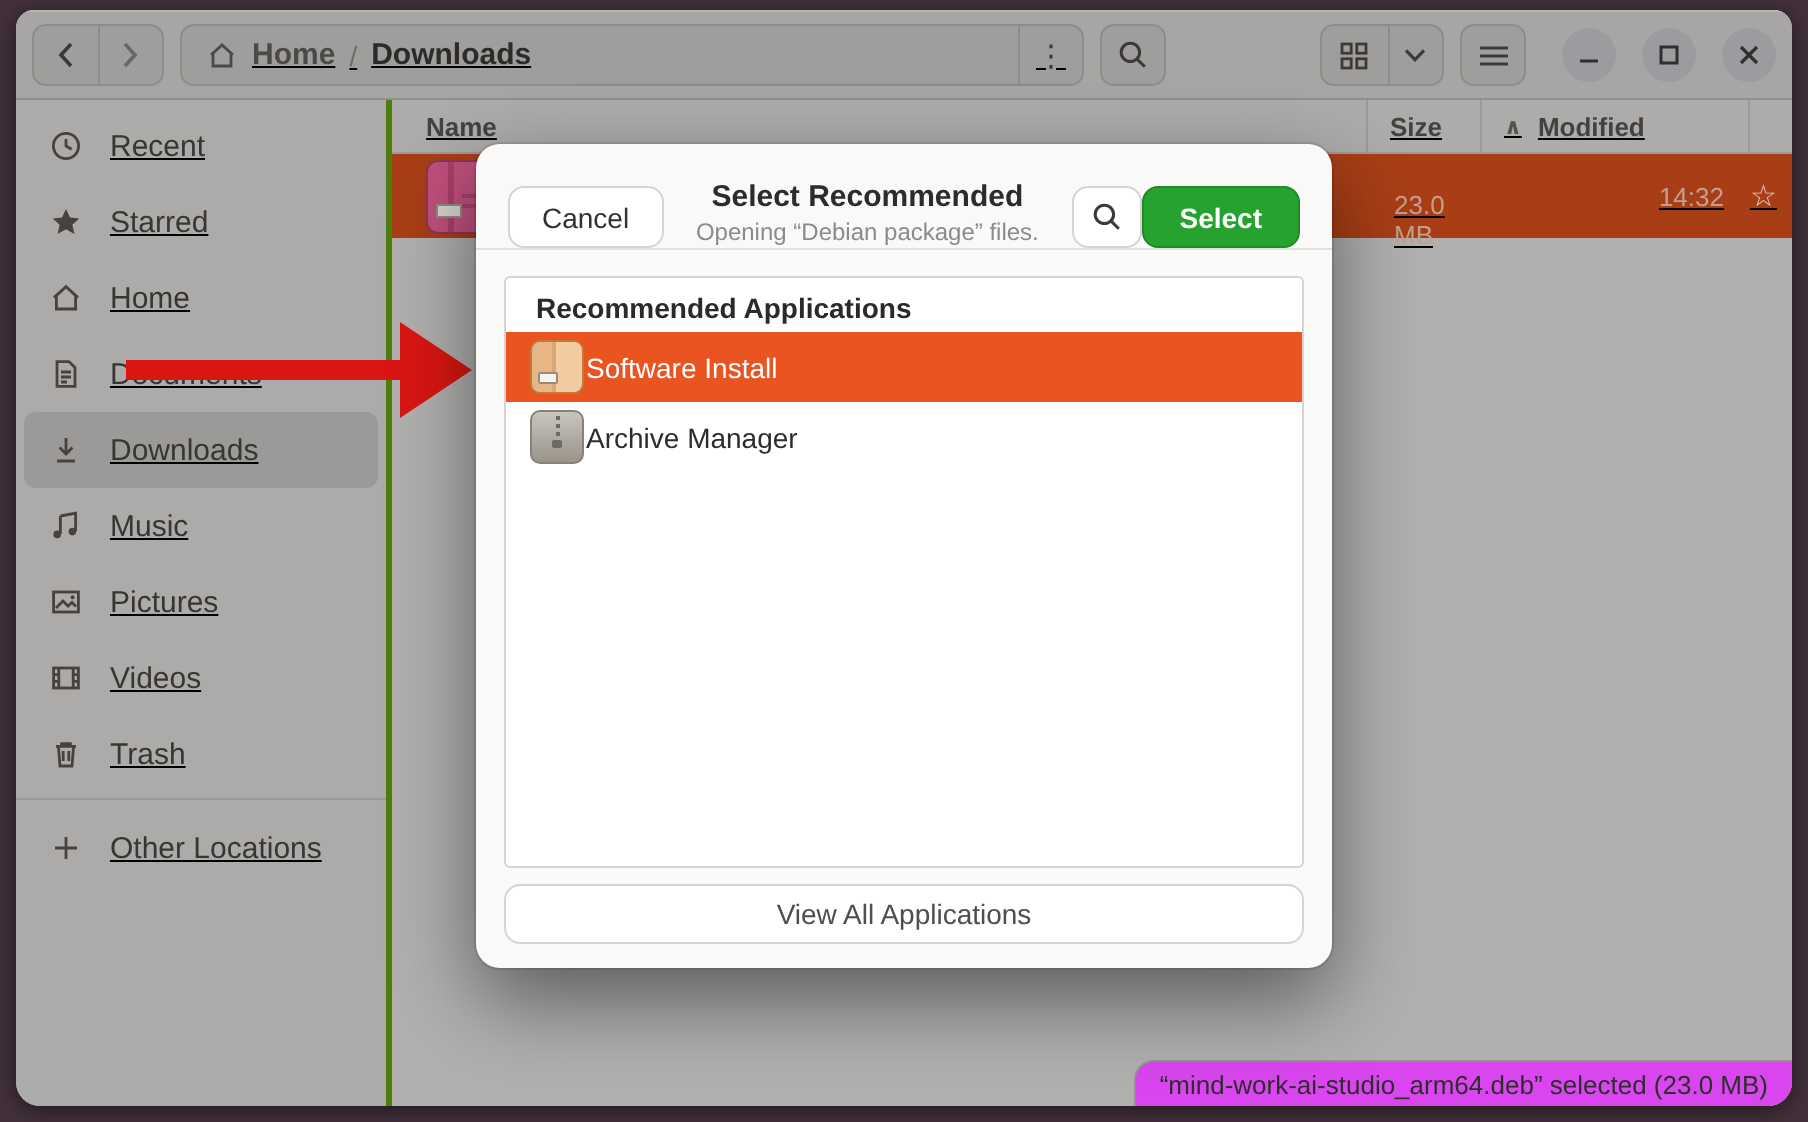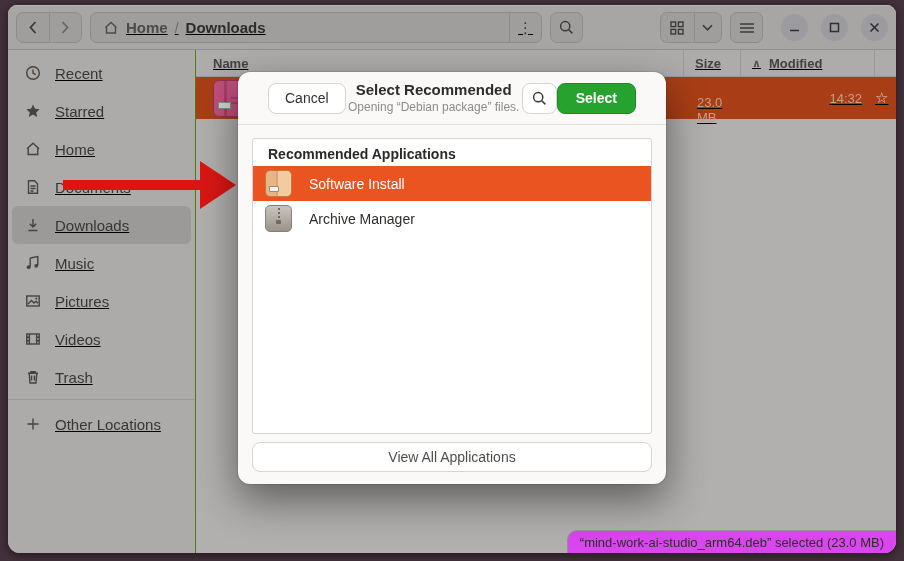--- a/index.html
+++ b/index.html
@@ -43,21 +43,21 @@
   .view-grid-half { width:34px; }
   .view-chev-half { width:27px; }
   .wc { width:27px; height:27px; border-radius:50%; background:#9c9b9f;
     display:flex; align-items:center; justify-content:center; color:#302f2d; }
   .wc + .wc { margin-left:13px; }
   .wc-group { margin-left:10px; display:flex; align-items:center; }
   .wc svg { display:block; }
   
   .body-row { flex:1; display:flex; min-height:0; }
   .sidebar {
-    width:188px; flex:0 0 188px; background:#adabaa; border-right:1px solid #4d7c0f;
+    width:188px; flex:0 0 188px; background:#adabaa; border-right:3px solid #4d7c0f;
     padding-top:4px; display:flex; flex-direction:column;
   }
   .side-item {
     height:38px; margin:0 4px; border-radius:6px;
     display:flex; align-items:center; gap:14px; padding-left:13px;
     font-size:15px; color:#383633;
   }
   .side-item.selected { background:#9c9a98; }
   .side-item svg { flex:0 0 16px; }
   .side-sep { height:1px; background:#9b9997; margin:3px 0 5px 0; }
@@ -99,22 +99,22 @@
     font-size:13px; color:#2f2e2c; z-index:5;
   }
   
   .dialog {
     position:absolute; left:238px; top:72px; width:428px; height:412px;
     background:#faf9f8; border-radius:12px; z-index:50;
     box-shadow:0 16px 42px rgba(0,0,0,.48), 0 0 0 1px rgba(0,0,0,.1);
     display:flex; flex-direction:column;
   }
   .dlg-header {
-    height:53px; flex:0 0 53px; display:flex; align-items:center; 
-    padding:0 30px; border-bottom:1px solid #e3e1df;
+    height:53px; flex:0 0 53px; display:flex; align-items:flex-end; 
+    padding:0 16px; border-bottom:1px solid #e3e1df;
   }
   .dlg-btn {
     height:31px; background:#ffffff; border:1px solid #d6d4d2; border-radius:8px;
     display:flex; align-items:center; justify-content:center;
     font-size:14px; color:#323130; font-family:inherit;
   }
   .cancel-btn { padding:0 16px; }
   .dlg-titles { flex:1; text-align:center; line-height:1.25; }
   .dlg-title { font-size:15px; font-weight:bold; color:#2d2c2a; }
   .dlg-subtitle { font-size:12px; color:#8d8b89; }
@@ -124,21 +124,21 @@
     border-radius:8px; display:flex; align-items:center; justify-content:center;
     font-size:14px; font-weight:bold; color:#ffffff;
   }
   .dlg-body { flex:1; position:relative;padding-left:26px; }
   .app-listbox {
     position:absolute; left:14px; right:14px; top:13px; height:296px;
     background:#ffffff; border:1px solid #d7d5d3; border-radius:3px; overflow:hidden;
   }
   .section-header { height:27px; display:flex; align-items:flex-end; padding:0 0 4px 15px;
     font-size:14px; font-weight:bold; color:#2b2a28; }
-  .app-row { height:35px; display:flex; align-items:center; gap:17px; padding-left:12px;
+  .app-row { height:35px; display:flex; align-items:center; gap:1px; padding-left:12px;
     font-size:14px; color:#2e2d2b; }
   .app-row.selected { background:#e95420; color:#ffffff; }
   .app-icon { width:27px; height:27px; border-radius:5px; position:relative; overflow:hidden; }
   .icon-swinstall { background:linear-gradient(to right,#e8b586 0 10px,#d9a676 10px 12px,#f2cba1 0);
     border:1px solid #c07b3a; }
   .icon-swinstall::after { content:""; position:absolute; left:3px; bottom:4px; width:10px; height:6px;
     background:#f7f3ee; border-radius:1px; box-shadow:inset 0 0 0 1px #9a8a78; }
   .icon-archive { background:linear-gradient(#c9c5bd,#9a948a); border:1px solid #87817a; }
   .icon-archive::before { content:""; position:absolute; left:50%; top:2px; width:2px; height:13px; margin-left:-1px;
     background:repeating-linear-gradient(to bottom,#6e6961 0 2px,transparent 2px 4px); }

